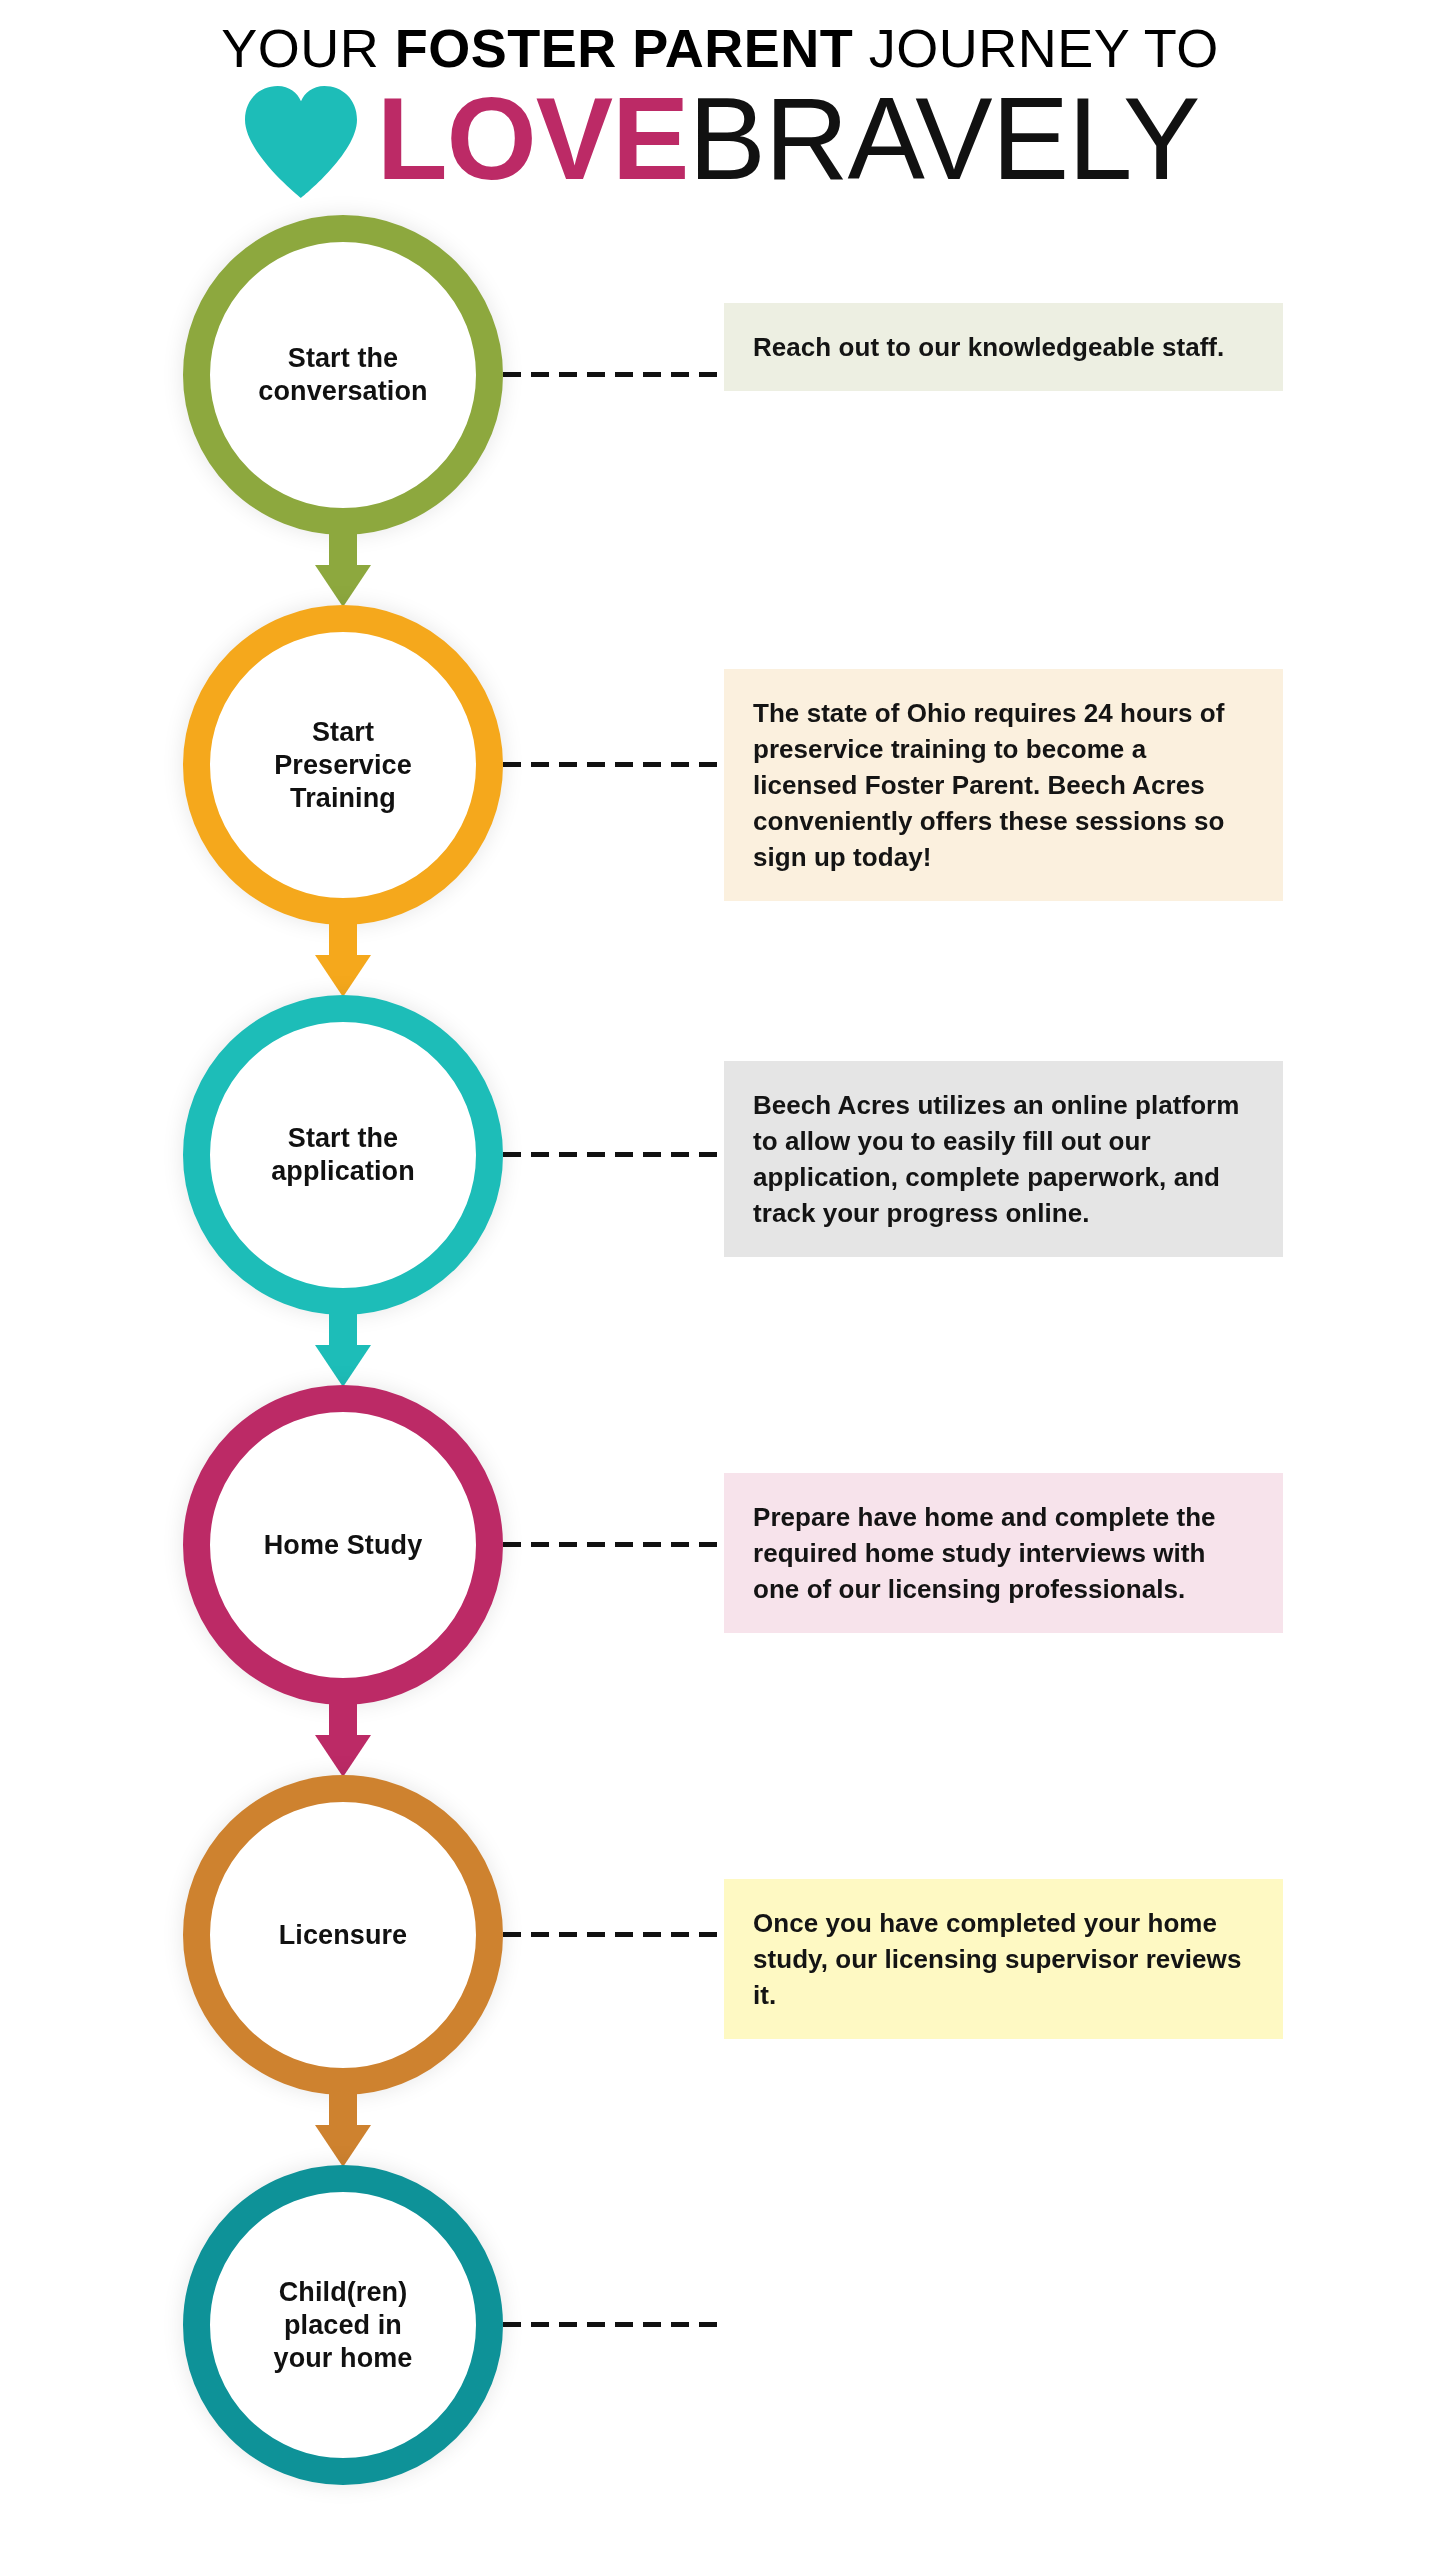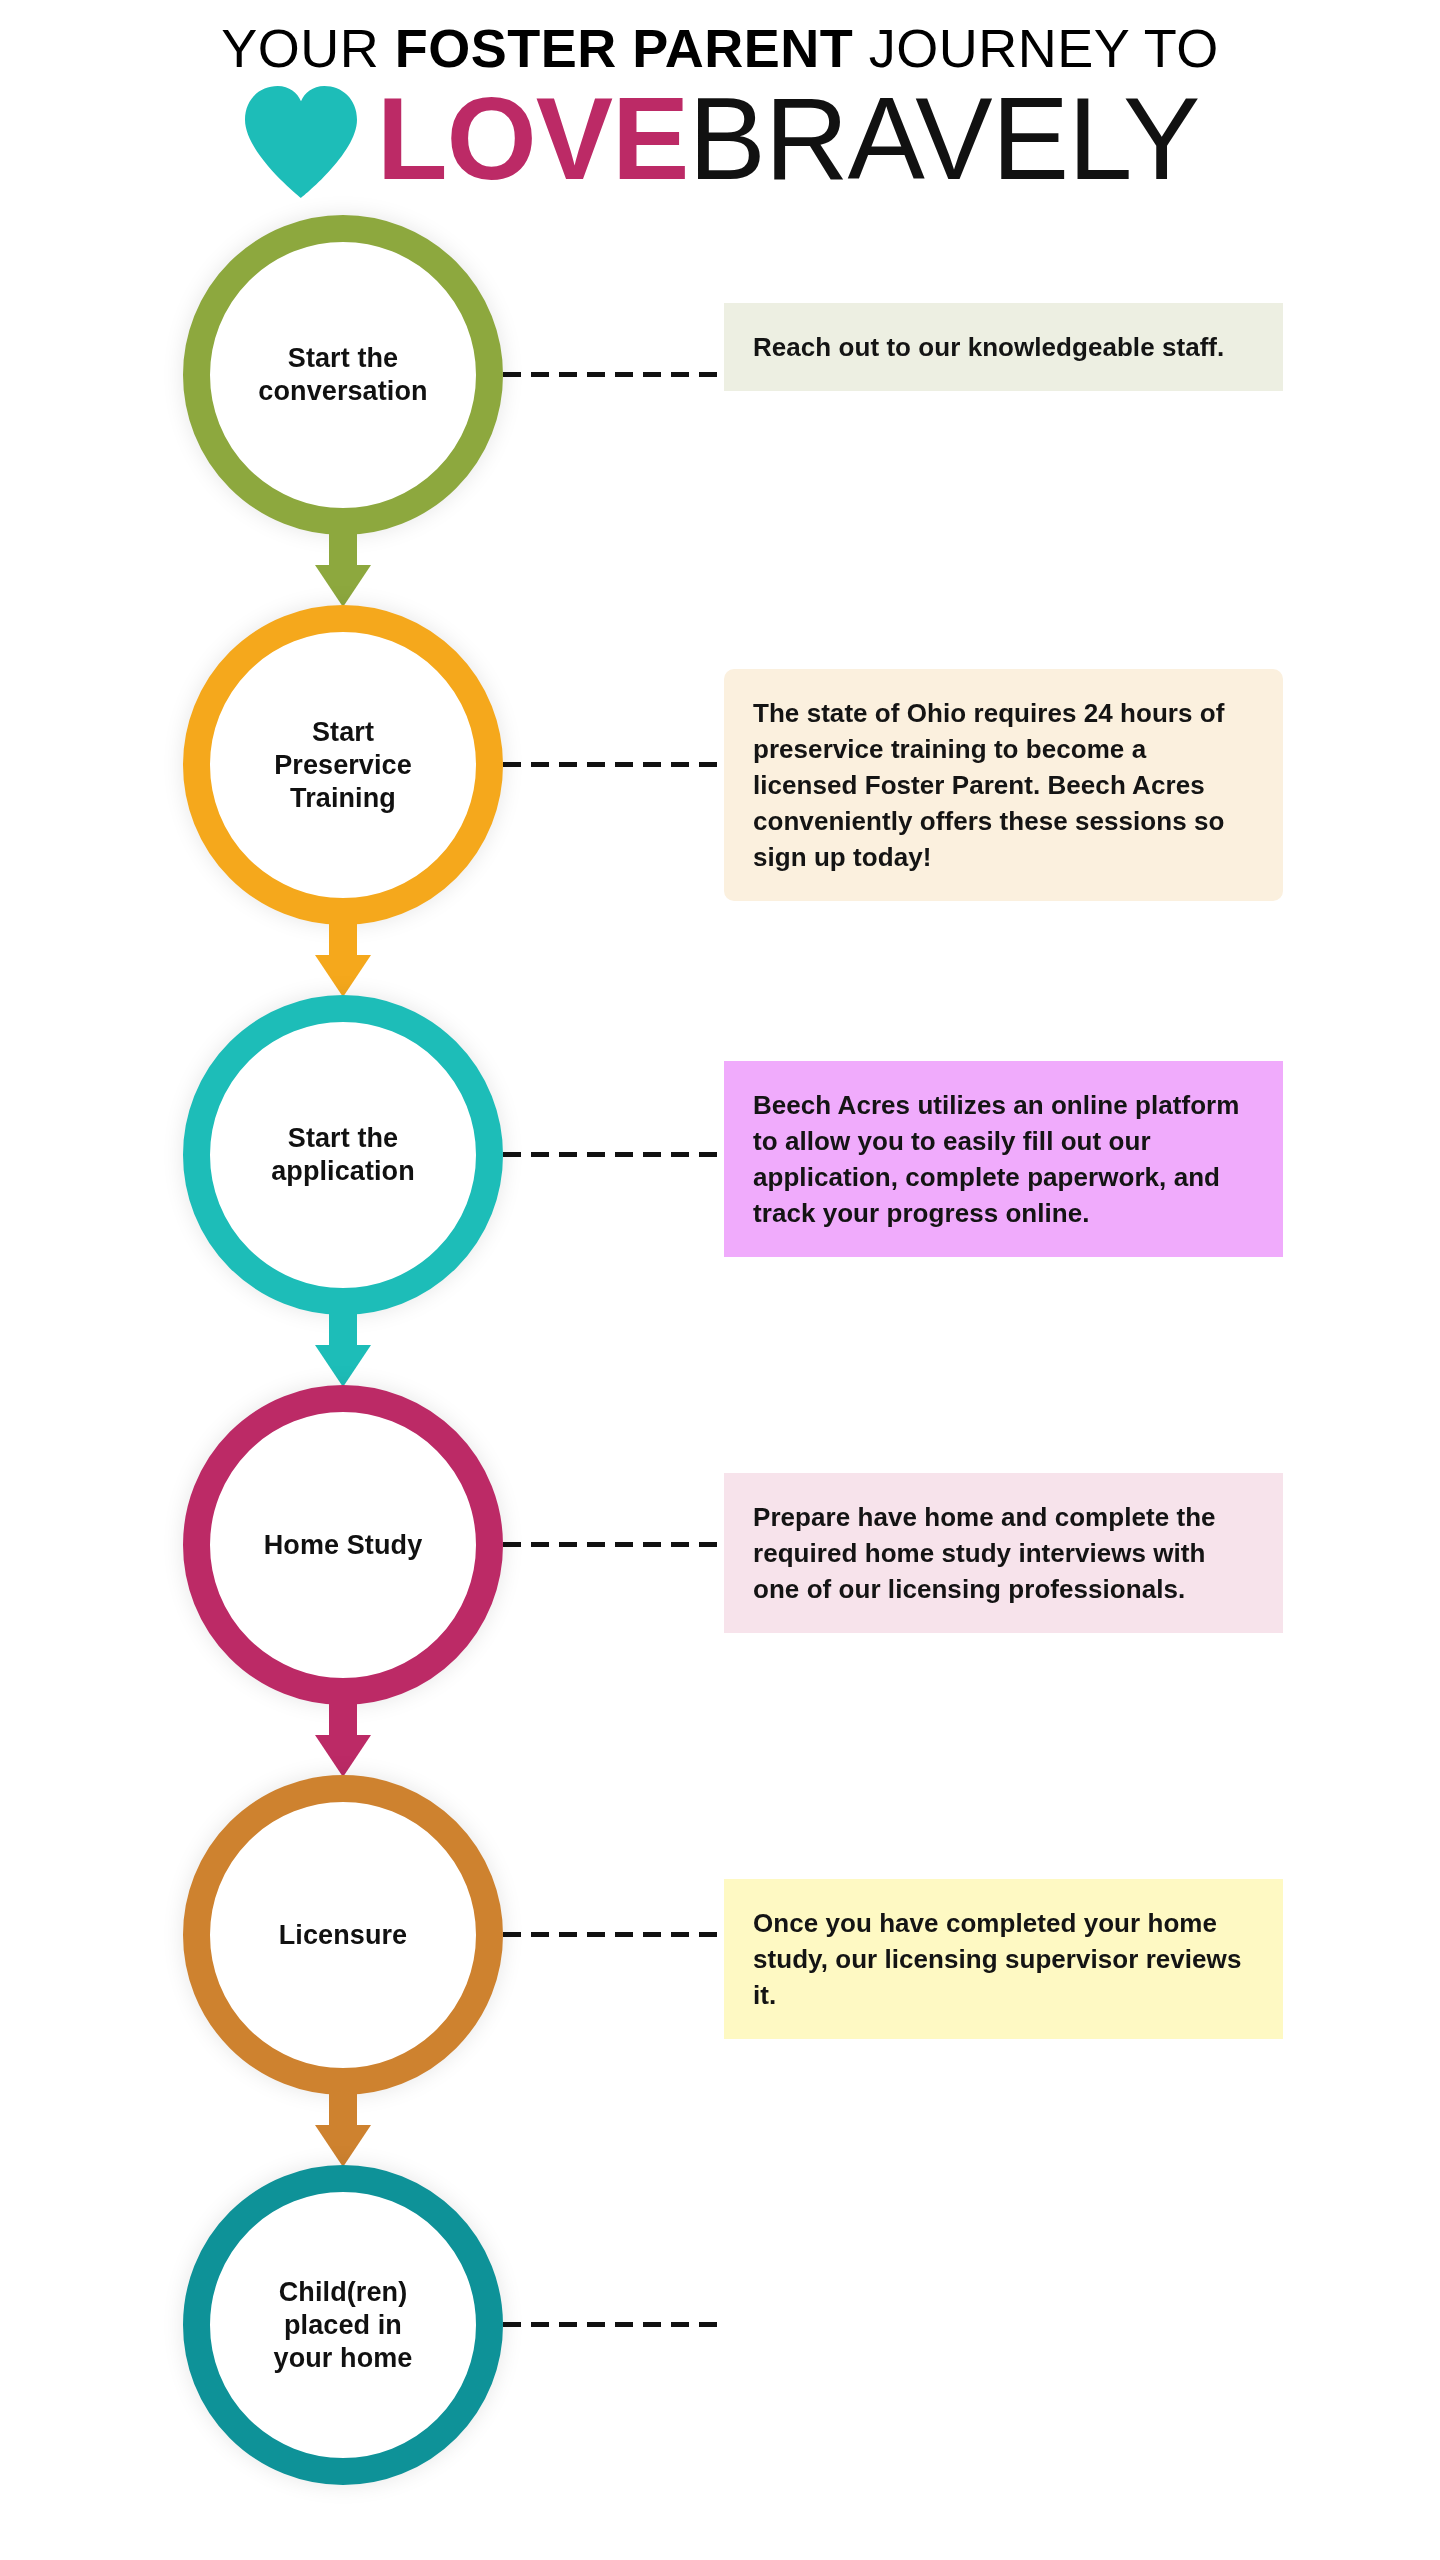--- a/index.html
+++ b/index.html
@@ -231,38 +231,38 @@
           <span>Start</span><br>
           <span>Preservice</span><br>
           <span>Training</span>
         </div>
       </div>
       <div class="connector" id="conn-2">
         <div class="stem" style="background: rgb(245, 168, 28);"></div>
           <div class="head" style="border-top-color: rgb(245, 168, 28);"></div>
       </div>
       <div class="dash-line" id="dash-2"></div>
-      <div class="card" id="card-2" style="background: rgb(251, 240, 222); border-radius: 10px;">
+      <div class="card" id="card-2" style="background: rgb(251, 240, 222);">
         <div class="card-text">The state of Ohio requires 24 hours of preservice training to become a licensed Foster Parent. Beech Acres conveniently offers these sessions so sign up today!</div>
       </div>
     </div>
 
     <div class="step" id="step-3">
       <div class="node" id="node-3" style="border-color: rgb(29, 189, 184);">
         <div class="node-label">
           <span>Start the</span><br>
           <span>application</span>
         </div>
       </div>
       <div class="connector" id="conn-3">
         <div class="stem" style="background: rgb(29, 189, 184);"></div>
           <div class="head" style="border-top-color: rgb(29, 189, 184);"></div>
       </div>
       <div class="dash-line" id="dash-3"></div>
-      <div class="card" id="card-3" style="background: #f0abfc;">
+      <div class="card" id="card-3" style="background: #e5e5e5;">
         <div class="card-text">Beech Acres utilizes an online platform to allow you to easily fill out our application, complete paperwork, and track your progress online.</div>
       </div>
     </div>
 
     <div class="step" id="step-4">
       <div class="node" id="node-4" style="border-color: rgb(188, 42, 102);">
         <div class="node-label">
           <span>Home Study</span>
         </div>
       </div>

